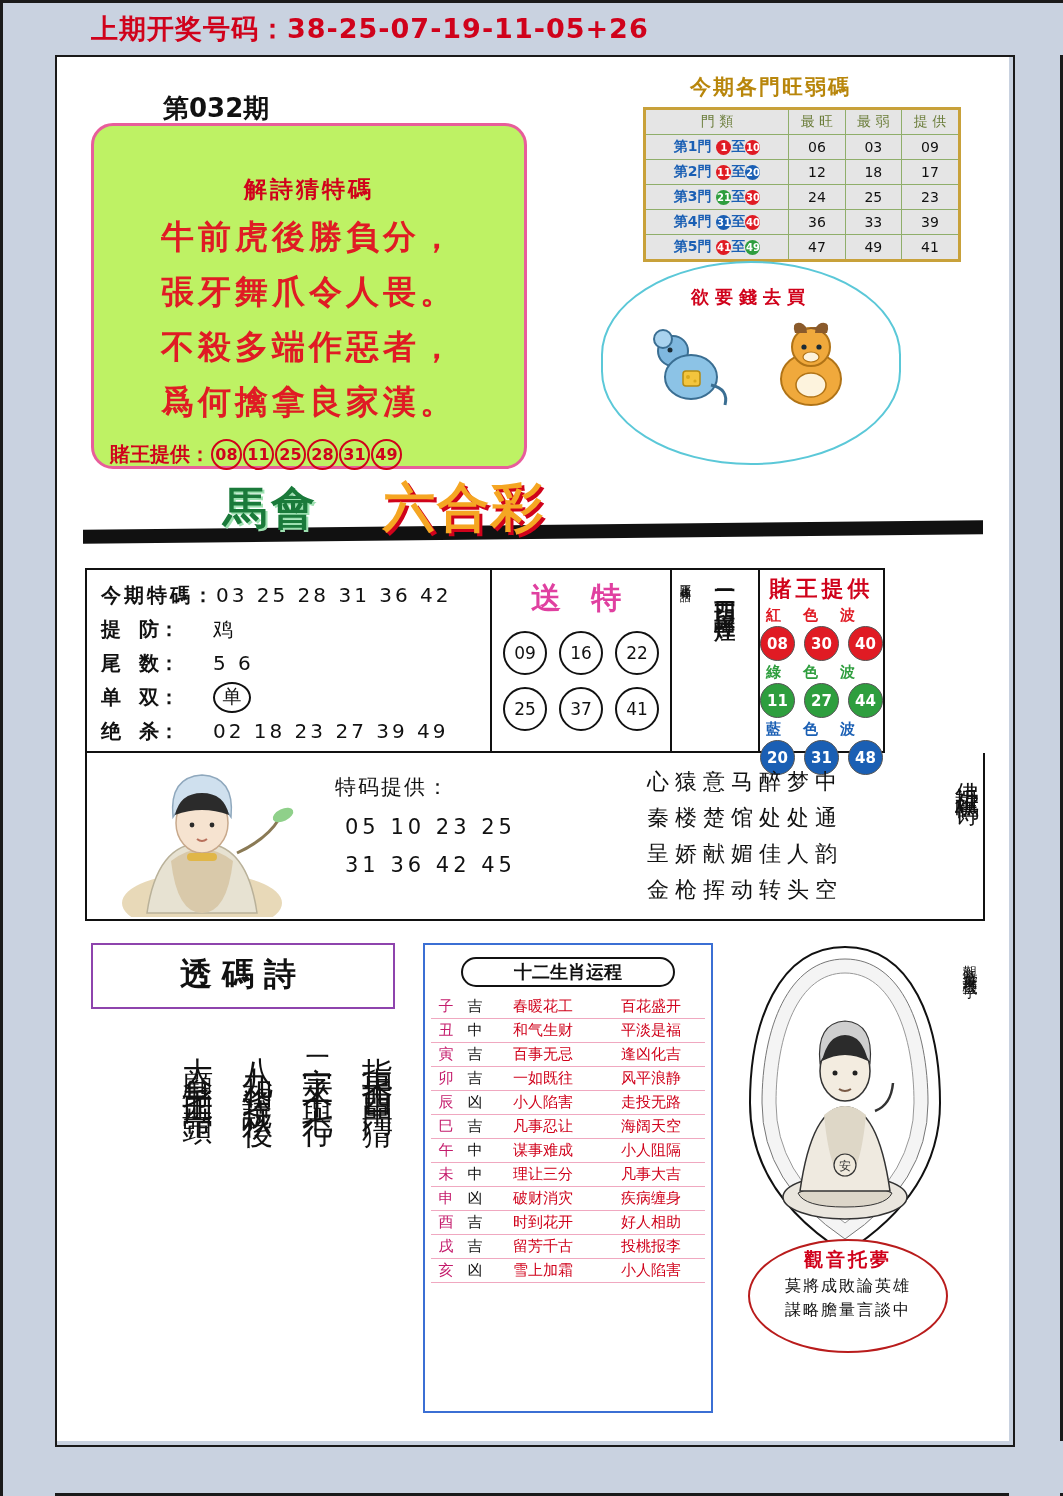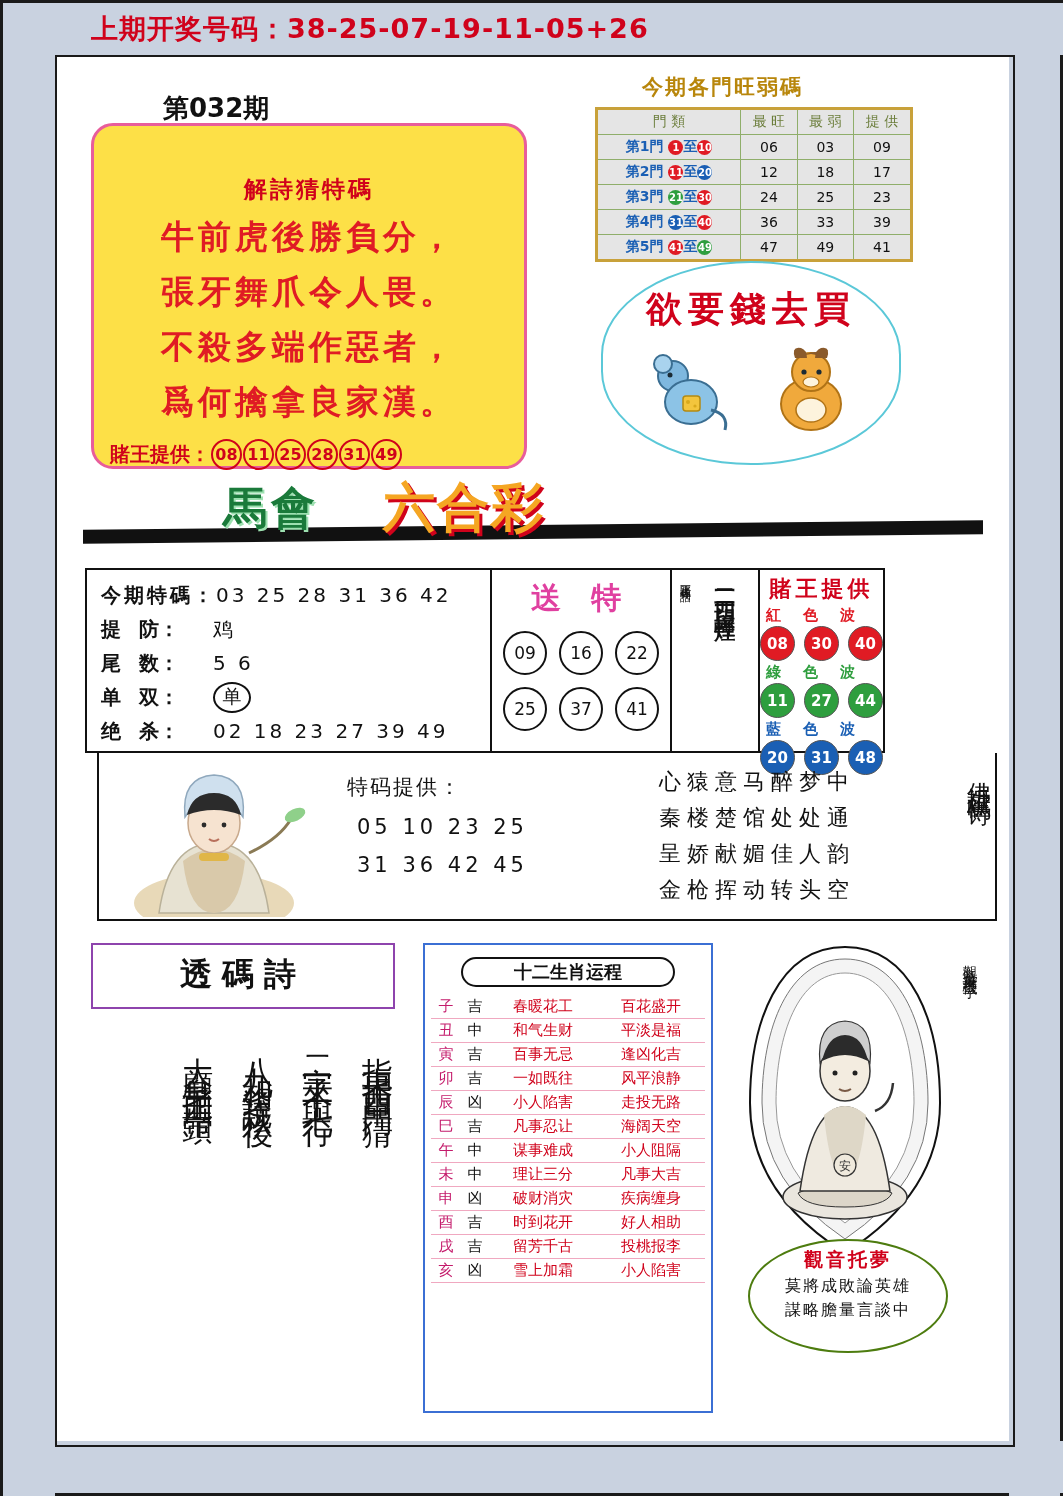--- a/index.html
+++ b/index.html
@@ -42,42 +42,42 @@
     position:absolute;left:0;bottom:0;width:1063px;height:52px;background:#c9d2e0;
   }
   
   .issue{
     position:absolute;left:160px;top:88px;
     font-size:26px;font-weight:bold;color:#111;
   }
   
   .poem-box{
     position:absolute;left:88px;top:120px;width:430px;height:340px;
-    border:3px solid #e85d9b;border-radius:22px;background:#fde047;
+    border:3px solid #e85d9b;border-radius:22px;background:#bef264;
   }
   .poem-title{
     text-align:center;margin-top:48px;font-size:23px;font-weight:bold;color:#d0021b;
     letter-spacing:3px;
   }
   .poem-line{
     text-align:center;font-size:33px;color:#e01b24;font-weight:bold;
     margin-top:10px;letter-spacing:4px;
     font-family:"DejaVu Serif","Liberation Serif",serif;
   }
   .poem-credit{
     margin-top:14px;padding-left:16px;font-size:20px;color:#d0021b;font-weight:bold;
     display:flex;align-items:center;gap:2px;
   }
   .credit-num{
     display:inline-flex;align-items:center;justify-content:center;
     width:27px;height:27px;border:2px solid #d0021b;border-radius:50%;
     font-size:16px;margin-left:-1px;
   }
   
-  .sw-wrap{position:absolute;left:560px;top:70px;width:255px;padding-left:32px;}
+  .sw-wrap{position:absolute;left:608px;top:70px;width:255px;padding-left:32px;}
   .sw-title{
     text-align:center;font-size:21px;font-weight:bold;color:#b8860b;
     font-family:"DejaVu Serif","Liberation Serif",serif;letter-spacing:2px;
   }
   table.sw{
     border-collapse:collapse;width:318px;margin-top:6px;
     border:3px solid #c8a13a;background:#e5e5e5;
   }
   table.sw th,table.sw td{
     border:1px solid #8fae6a;font-size:14px;text-align:center;height:22px;
@@ -92,21 +92,21 @@
   .dot.red{background:#e01b24;}
   .dot.blue{background:#1a5fb4;}
   .dot.green{background:#2e9e3e;}
   
   .wish{
     position:absolute;left:598px;top:258px;width:296px;height:200px;
     border:2px solid #5bc8d8;border-radius:50%/46%;background:#fff;
     box-shadow:inset 0 0 0 4px #fff;
   }
   .wish-text{
-    text-align:center;margin-top:22px;font-size:36px;font-weight:bold;color:#d0021b;
+    text-align:center;margin-top:22px;font-size:18px;font-weight:bold;color:#d0021b;
     letter-spacing:6px;font-family:"DejaVu Serif","Liberation Serif",serif;
   }
   .animals{display:flex;justify-content:center;gap:16px;margin-top:6px;}
   
   .bigtitle{
     position:absolute;left:80px;top:470px;width:900px;height:80px;
   }
   .bt-bar{
     position:absolute;left:0;top:52px;width:900px;height:14px;background:#111;
     transform:skewY(-0.6deg);
@@ -164,21 +164,21 @@
   .wave-green{color:#2e9e3e;}
   .wave-blue{color:#1a5fb4;}
   .wball-row{display:flex;justify-content:center;gap:9px;margin-bottom:2px;}
   .wball{
     width:33px;height:33px;border-radius:50%;color:#fff;font-size:15px;font-weight:bold;
     display:flex;align-items:center;justify-content:center;border:1px solid #555;
   }
   
   .strip{
     position:absolute;left:82px;top:750px;width:900px;height:168px;
-    border:2px solid #111;border-top:none;box-sizing:border-box;display:flex;margin-left:12px;
+    border:2px solid #111;border-top:none;box-sizing:border-box;display:flex;
   }
   .strip-img{width:230px;position:relative;}
   .strip-mid{width:260px;padding-top:20px;}
   .tm-title{font-size:21px;color:#111;letter-spacing:2px;margin-left:18px;}
   .tm-nums{font-size:21px;color:#111;letter-spacing:4px;margin:14px 0 0 28px;}
   .strip-poem{flex:1;padding-top:14px;}
   .sp-line{font-size:22px;color:#111;letter-spacing:6px;margin-bottom:6px;text-align:center;}
   .strip-vert{
     width:70px;writing-mode:vertical-rl;text-orientation:upright;
     font-size:24px;color:#111;letter-spacing:5px;padding-top:10px;
@@ -221,21 +221,21 @@
   
   .bbox{
     position:absolute;left:735px;top:940px;width:215px;height:470px;
   }
   .bvert{
     position:absolute;right:-26px;top:10px;writing-mode:vertical-rl;
     text-orientation:upright;font-size:15px;color:#111;letter-spacing:3px;
   }
   .b-ellipse{
     position:absolute;left:10px;top:296px;width:196px;height:110px;
-    border:2px solid #4d7c0f;border-radius:50%;background:#fff;text-align:center;
+    border:2px solid #b91c1c;border-radius:50%;background:#fff;text-align:center;
   }
   .b-e-title{font-size:19px;font-weight:bold;color:#d0021b;margin-top:6px;letter-spacing:3px;}
   .b-e-line{font-size:16px;color:#111;letter-spacing:2px;margin-top:3px;}
 </style>
 </head>
 <body>
 
 <div class="page">
 
   <div class="left-rail"></div>

